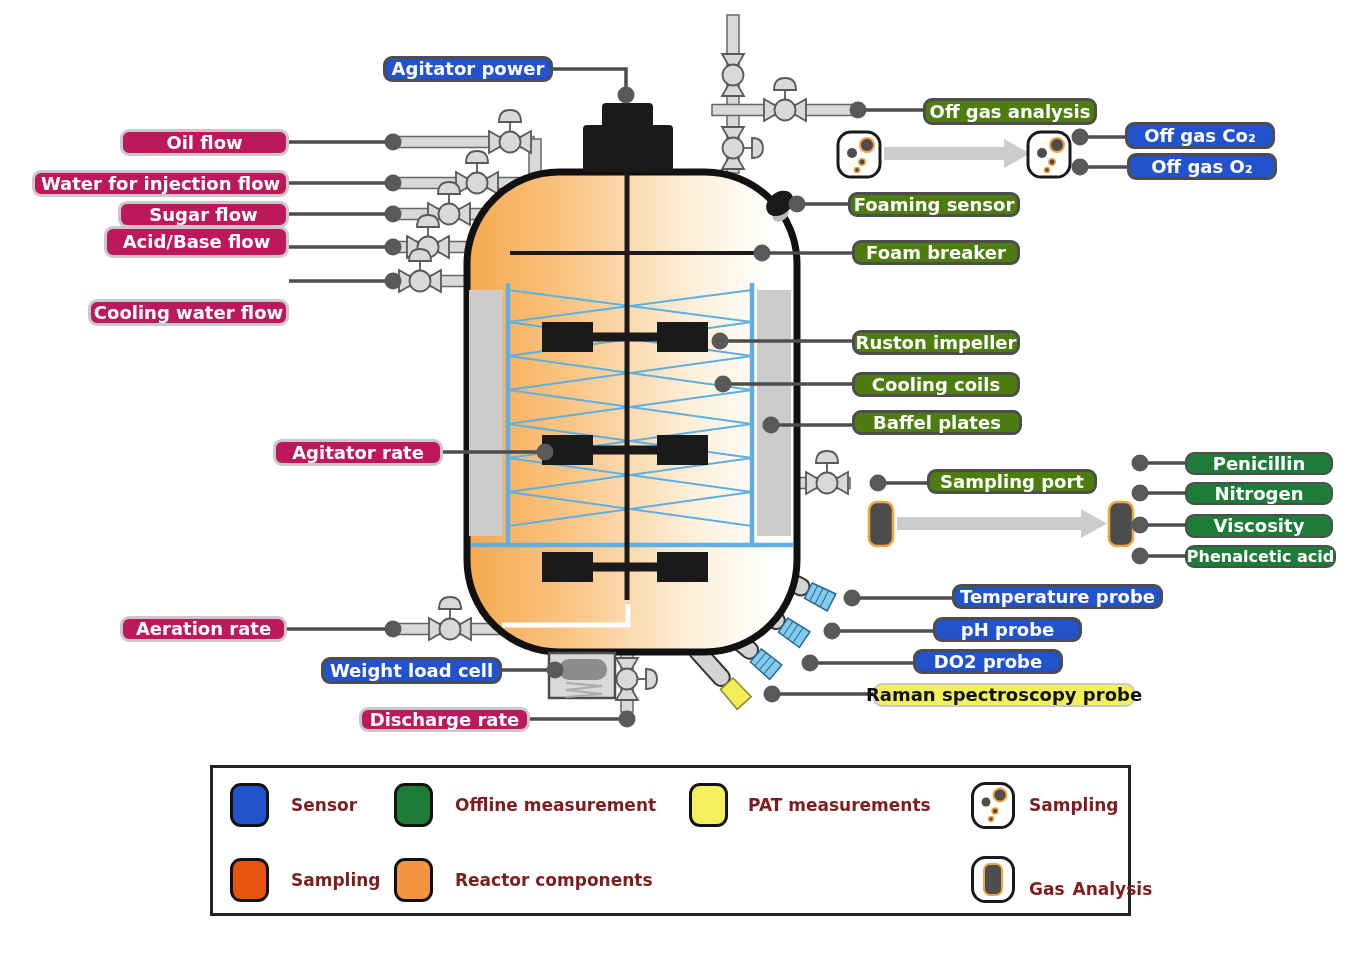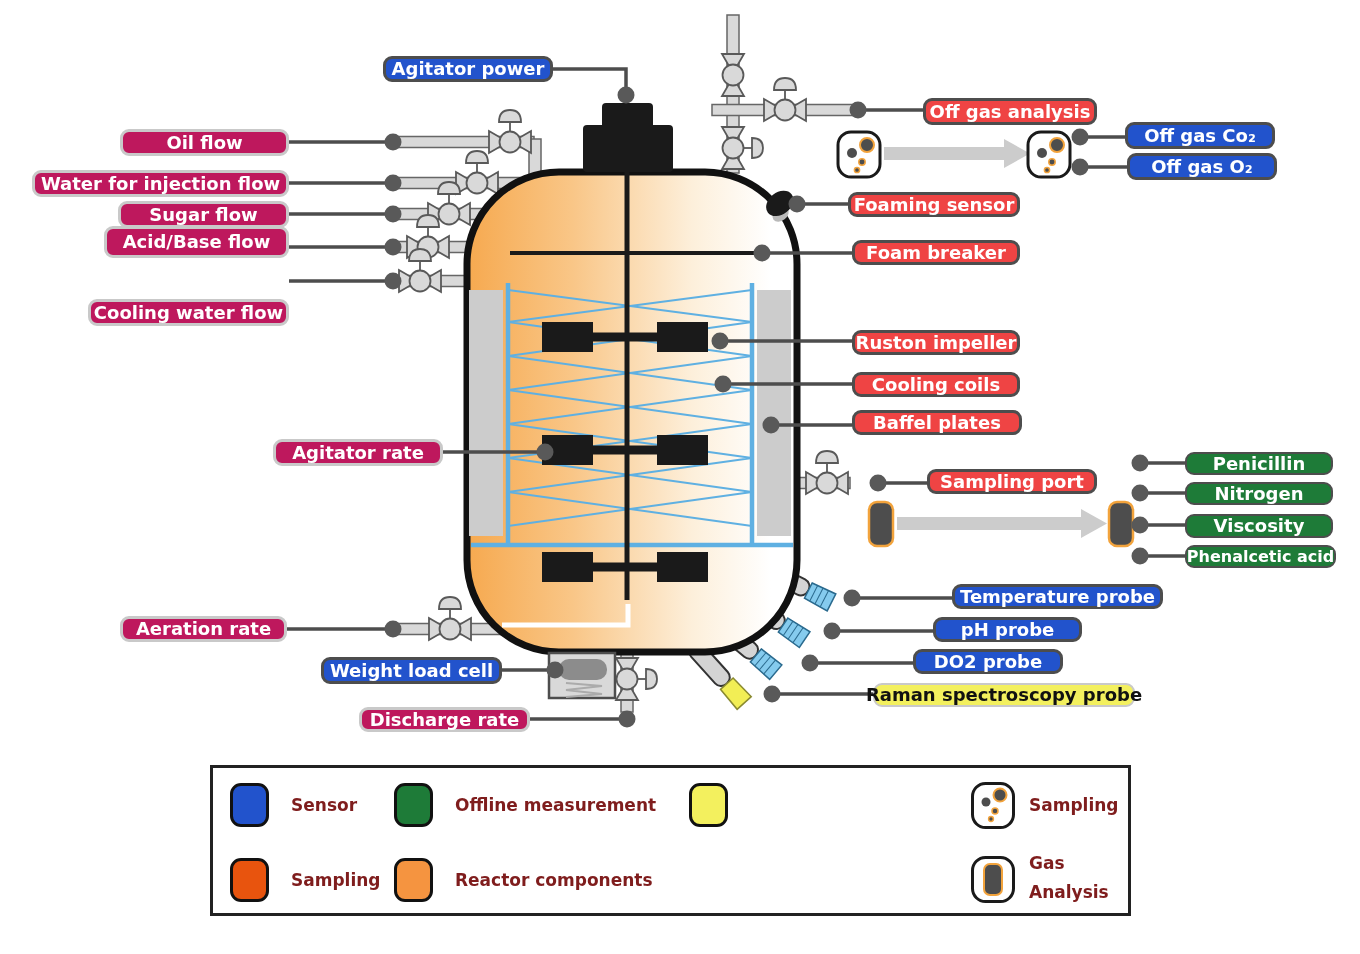--- a/index.html
+++ b/index.html
@@ -3,31 +3,31 @@
 <meta charset="utf-8">
 <style>
   html,body{margin:0;padding:0;background:#fff;}
   #stage{position:relative;width:1360px;height:954px;background:#ffffff;overflow:hidden;
          font-family:"DejaVu Sans","Liberation Sans",sans-serif;}
   #gfx{position:absolute;left:0;top:0;}
   .label{position:absolute;box-sizing:border-box;display:flex;align-items:center;justify-content:center;
          font-weight:700;color:#fff;font-size:18px;white-space:nowrap;line-height:1;border-radius:9px;}
   .lab-blue  {background:#2253CC;border:3px solid #4D4D4D;}
   .lab-red   {background:#be185d;border:3px solid #C9C9C9;}
-  .lab-orange{background:#ef4444;border:3px solid #4D4D4D;}
+  .lab-orange{background:#4d7c0f;border:3px solid #4D4D4D;}
   .lab-green {background:#1E7B38;border:2px solid #4D4D4D;font-size:18px;}
   .lab-yellow{background:#F3F05E;border:2px solid #C9C9C9;color:#111;}
   .fs16{font-size:16px;}
   
   .legend-box{position:absolute;left:210px;top:765px;width:921px;height:151px;background:#fff;
               border:3px solid #222;box-sizing:border-box;}
   .swatch{position:absolute;width:39px;height:44px;border:3px solid #111;border-radius:11px;box-sizing:border-box;}
   .legend-label{position:absolute;height:44px;display:flex;align-items:center;color:#7f1d1d;
                 font-weight:700;font-size:17px;white-space:nowrap;}
-  .legend-label.two-line{flex-direction:column;align-items:flex-start;justify-content:center;line-height:21px;gap:8px;}
+  .legend-label.two-line{align-items:flex-end;justify-content:center;line-height:21px;gap:8px;}
   .legend-icon{position:absolute;}
 </style>
 </head>
 <body>
 
 <div id="stage">
 
 <svg id="gfx" width="1360" height="954" viewBox="0 0 1360 954">
   <defs>
     <linearGradient id="vesselGrad" x1="0" y1="0" x2="1" y2="0">
@@ -264,20 +264,21 @@
 <div class="label lab-blue" style="left:933px;top:617px;width:149px;height:25px;">pH probe</div>
 <div class="label lab-blue" style="left:913px;top:649px;width:150px;height:25px;">DO2 probe</div>
 <div class="label lab-yellow" style="left:873px;top:683px;width:262px;height:24px;">Raman spectroscopy probe</div>
 
 <div class="legend-box">
   <div class="swatch" style="left:17px;top:15px;background:#2253CC;"></div>
   <div class="legend-label" style="left:78px;top:15px;">Sensor</div>
   <div class="swatch" style="left:181px;top:15px;background:#1E7B38;"></div>
   <div class="legend-label" style="left:242px;top:15px;">Offline measurement</div>
   <div class="swatch" style="left:476px;top:15px;background:#F3F05E;"></div>
+  <div class="legend-label" style="left:535px;top:15px;">PAT measurements</div>
   <svg class="legend-icon" style="left:758px;top:14px;" width="44" height="47" viewBox="0 0 44 47">
     <rect x="1.5" y="1.5" width="41" height="44" rx="13" fill="#FFF" stroke="#1A1A1A" stroke-width="3"></rect>
     <circle cx="29" cy="13" r="6.5" fill="#4D4D4D" stroke="#F2A33C" stroke-width="2"></circle>
     <circle cx="15" cy="20" r="4.5" fill="#4D4D4D"></circle>
     <circle cx="24" cy="29" r="3" fill="#4D4D4D" stroke="#F2A33C" stroke-width="1.5"></circle>
     <circle cx="20" cy="37" r="2.4" fill="#4D4D4D" stroke="#F2A33C" stroke-width="1.5"></circle>
   </svg>
   <div class="legend-label" style="left:816px;top:15px;">Sampling</div>
 
   <div class="swatch" style="left:17px;top:90px;background:#E8540E;"></div>

